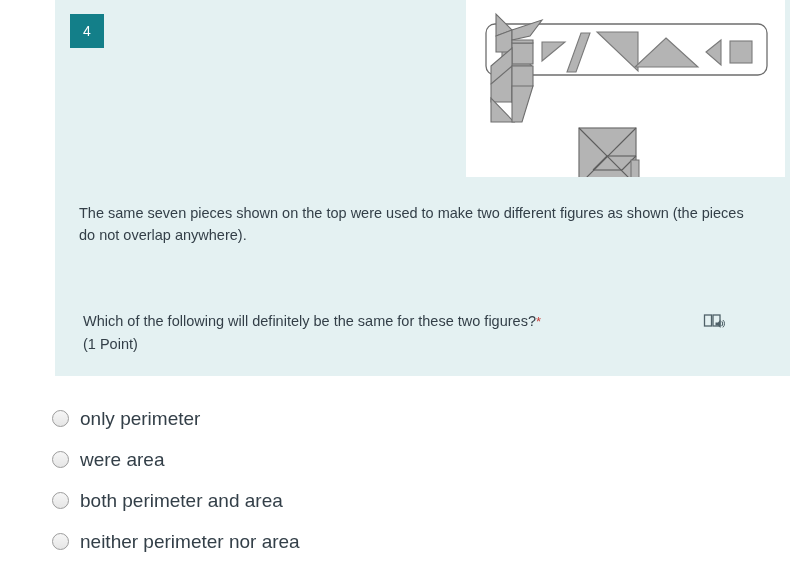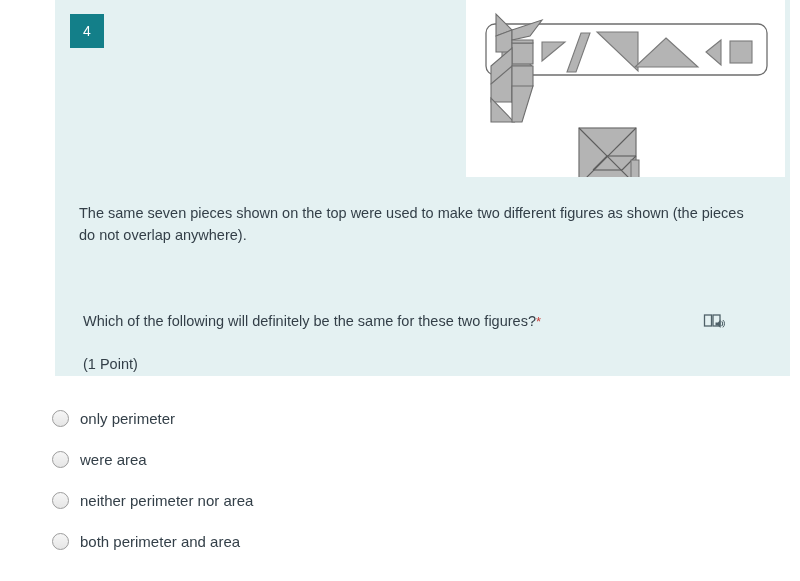--- a/index.html
+++ b/index.html
@@ -73,21 +73,20 @@
     top: 310px;
     width: 690px;
   }
   #required-asterisk {
     color: #c8413b;
     font-size: 13px;
     vertical-align: baseline;
   }
   #question-points {
     display: block;
-    margin-top: 20px;
   }
 
   
   #read-aloud-button {
     position: absolute;
     left: 648px;
     top: 313px;
     width: 22px;
     height: 20px;
     background: none;
@@ -112,21 +111,21 @@
     width: 17px;
     height: 17px;
     border-radius: 50%;
     border: 1px solid #9c9c9c;
     background: linear-gradient(#f6f6f6, #e6e6e6);
     box-sizing: border-box;
     flex: 0 0 auto;
   }
   .option-label {
     margin-left: 11px;
-    font-size: 15px;
+    font-size: 19px;
     color: #333f48;
     line-height: 1;
   }
 </style>
 </head>
 <body>
 
 <div id="question-card">
 
   <div id="question-number-badge">4</div>
@@ -206,20 +205,20 @@
     <span class="option-label">only perimeter</span>
   </div>
 
   <div class="option-row">
     <span class="option-radio"></span>
     <span class="option-label">were area</span>
   </div>
 
   <div class="option-row">
     <span class="option-radio"></span>
+    <span class="option-label">both perimeter and area</span>
+  </div>
+
+  <div class="option-row">
+    <span class="option-radio"></span>
     <span class="option-label">neither perimeter nor area</span>
   </div>
-
-  <div class="option-row">
-    <span class="option-radio"></span>
-    <span class="option-label">both perimeter and area</span>
-  </div>
 </div>
 
 </body></html>

